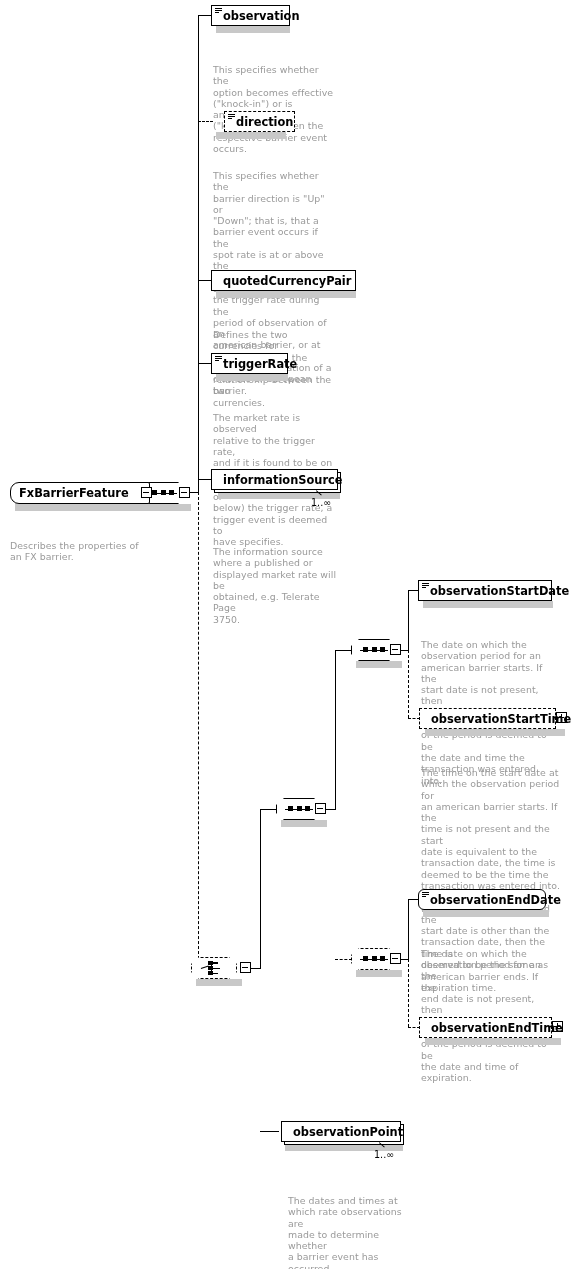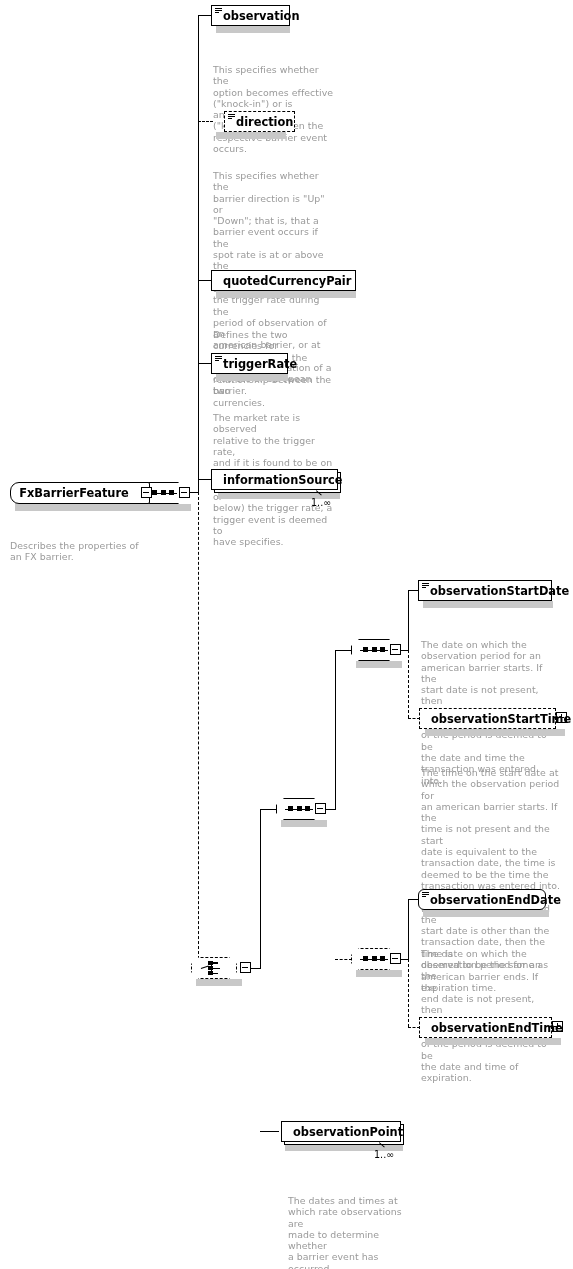--- a/index.html
+++ b/index.html
@@ -234,21 +234,21 @@
     height: 21px;
     z-index: 4;
   }
 </style>
 </head>
 <body>
 
 <div id="canvas">
 
   <div class="shadow" style="left:15px; top:503px; width:145px; height:8px;"></div>
-  <div class="root-node" id="n-root" style="left:10px; top:482px; width:140px;justify-content:center;">
+  <div class="root-node" id="n-root" style="left:10px; top:482px; width:140px;">
     <span>FxBarrierFeature</span>
   </div>
   <div class="minus" style="left:141px; top:487px;"></div>
   <div class="doc" style="left:10px; top:508px; width:130px;">Describes the properties of
 an FX barrier.</div>
 
   <div class="ln h" style="left:151px; top:492px; width:22px;"></div>
 
   <div class="shadow" style="left:145px; top:504px; width:46px; height:7px;"></div>
   <div class="comp" id="c-root" style="left:140px; top:482px;">
@@ -335,20 +335,25 @@
 
   <div class="ln h" style="left:198px; top:479px; width:14px;"></div>
   <div class="shadow" style="left:218px; top:492px; width:122px; height:7px;"></div>
   <div class="repeat-back" style="left:214px; top:472px; width:127px;"></div>
   <div class="node" style="left:211px; top:469px; width:127px;">
     <span>informationSource</span>
   </div>
   <div class="plus" style="left:324px; top:474px;"></div>
   <div class="occ-tick" style="left:316px; top:489px;"></div>
   <div class="occ" style="left:311px; top:497px;">1..∞</div>
+  <div class="doc" style="left:213px; top:514px; width:125px;">The information source
+where a published or
+displayed market rate will be
+obtained, e.g. Telerate Page
+3750.</div>
 
   <div class="dln h" style="left:198px; top:968px; width:14px;"></div>
   <div class="shadow" style="left:196px; top:979px; width:46px; height:7px;"></div>
   <div class="comp optional" id="c-choice" style="left:191px; top:957px;">
     <div class="body"></div>
     <div class="choice-glyph">
       <div class="stem"></div>
       <div class="cdot c1"></div>
       <div class="cdot c2"></div>
       <div class="cdot c3"></div>

